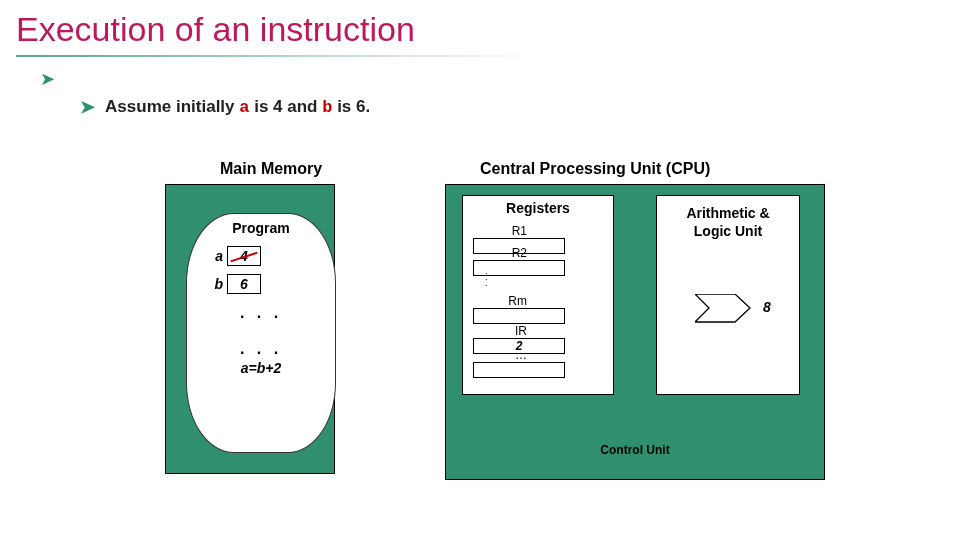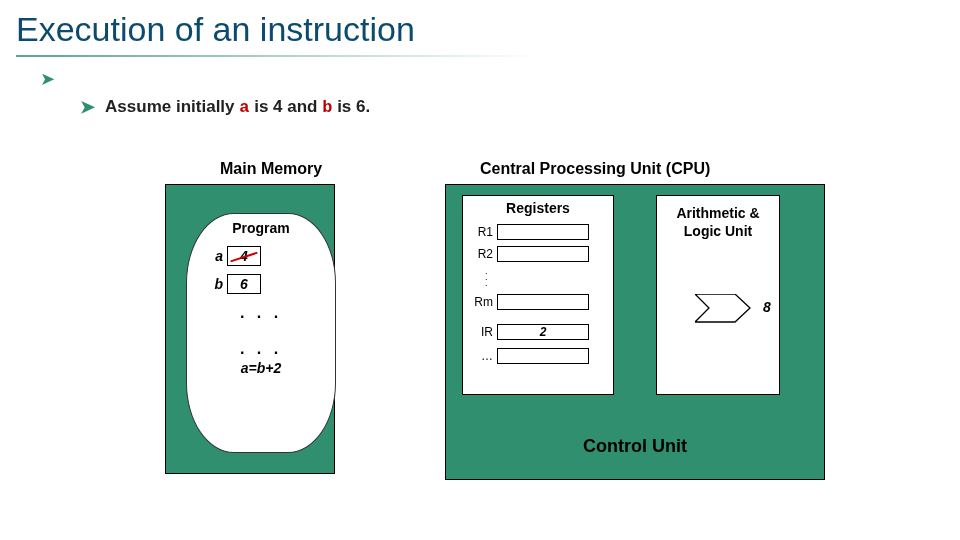--- a/index.html
+++ b/index.html
@@ -6,21 +6,21 @@
   body {
     width: 960px;
     height: 540px;
     font-family: "Trebuchet MS", Arial, sans-serif;
     background: #fff;
     position: relative;
     overflow: hidden;
   }
   .title {
     font-size: 34px;
-    color: #0c4a6e;
+    color: #be185d;
     padding: 10px 16px 6px;
     font-weight: normal;
   }
   .title-underline {
     height: 2px;
     background: linear-gradient(to right, rgba(47,143,111,0.8), rgba(47,143,111,0));
     width: 520px;
     margin-left: 16px;
   }
   .bullet-line {
@@ -157,20 +157,21 @@
     text-align: center;
     font-weight: bold;
     font-size: 14px;
   }
   .reg-row {
     position: absolute;
     left: 10px;
     display: flex;
     align-items: center;
     font-size: 12px;
+    flex-direction: column;
   }
   .reg-label {
     width: 24px;
     text-align: right;
     padding-right: 4px;
   }
   .reg-cell {
     width: 92px; height: 16px;
     border: 1px solid #000;
     background: #fff;
@@ -182,21 +183,21 @@
   .vdots {
     position: absolute;
     left: 22px;
     font-size: 9px;
     line-height: 6px;
   }
 
   .alu-box {
     position: absolute;
     left: 210px; top: 10px;
-    width: 124px; height: 200px;
+    width: 144px; height: 200px;
     background: #fff;
     border: 1px solid #000;
   }
   .alu-title {
     position: absolute;
     top: 8px; left: 0; right: 0;
     text-align: center;
     font-weight: bold;
     font-size: 14px;
     line-height: 18px;
@@ -213,21 +214,21 @@
     font-size: 14px;
   }
 
   .ctrl-label {
     position: absolute;
     left: 0; right: 0;
     bottom: 22px;
     text-align: center;
     font-weight: bold;
     color: #000;
-    font-size: 18px;
+    font-size: 12px;
   }
 </style>
 </head>
 <body>
 
 <h1 class="title">Execution of an instruction</h1>
 <div class="title-underline"></div>
 
 <div class="bullet-line">
   <span class="arrow">➤</span>

